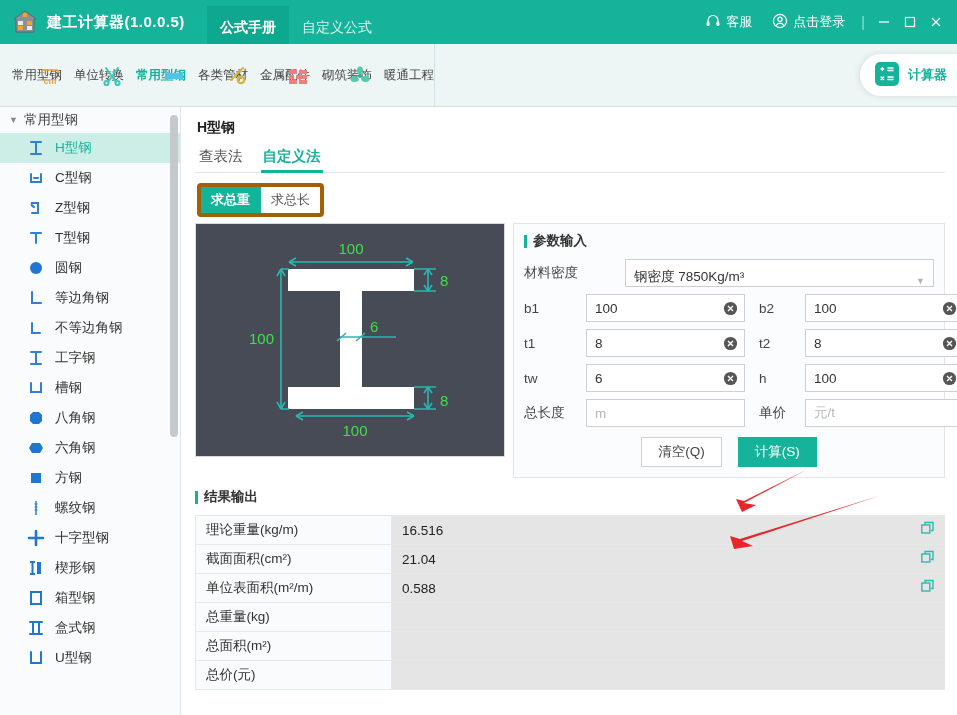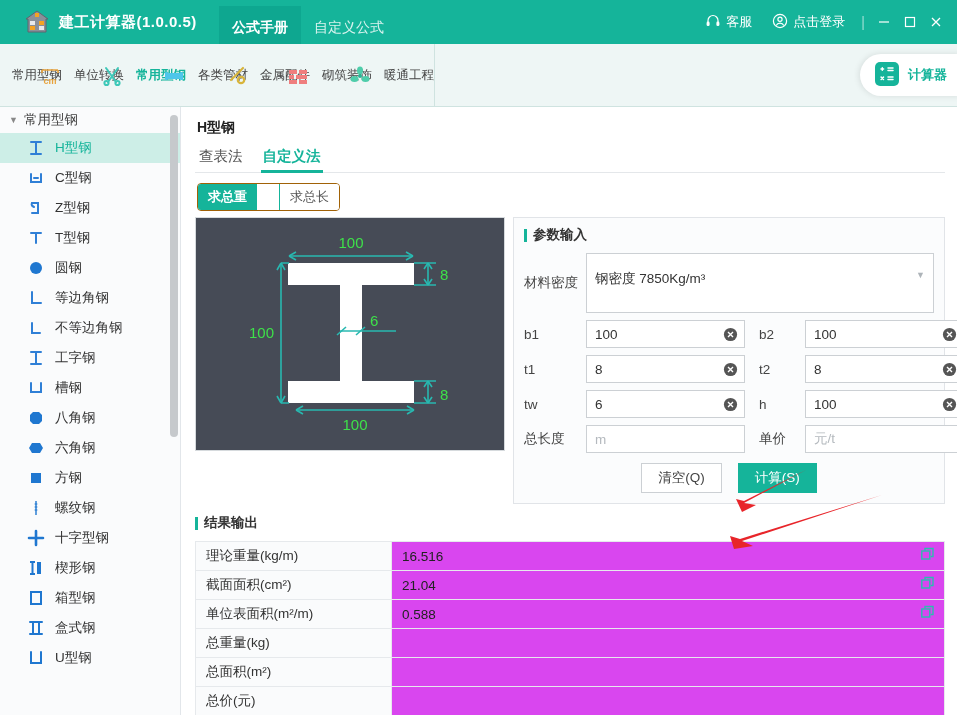--- a/index.html
+++ b/index.html
@@ -6,21 +6,21 @@
   body{
     width:957px;height:715px;overflow:hidden;
     font-family:"Liberation Sans","DejaVu Sans",sans-serif;
     font-size:13px;color:#333;background:#fff;
   }
   .app{width:957px;height:715px;position:relative;display:flex;flex-direction:column;}
 
   
   .titlebar{
     height:44px;background:#15b49a;display:flex;align-items:center;
-    flex:0 0 44px;position:relative;padding-left:12px;
+    flex:0 0 44px;position:relative;
   }
   .logo{
     width:26px;height:26px;margin-left:12px;position:relative;flex:0 0 auto;
   }
   .app-title{
     color:#fff;font-weight:bold;font-size:15px;margin-left:9px;letter-spacing:.5px;
     white-space:nowrap;
   }
   .top-tabs{display:flex;height:32px;margin-left:22px;}
   .top-tab{
@@ -79,42 +79,42 @@
   .content{flex:1;min-width:0;padding:10px 12px 0 14px;position:relative;background:#fff;}
   .page-title{font-weight:bold;font-size:14px;color:#222;margin:2px 0 6px 2px;}
   .subtabs{display:flex;gap:16px;border-bottom:1px solid #e4e7ea;padding-left:2px;}
   .subtab{
     font-size:14.5px;color:#555;padding:4px 2px 6px;cursor:pointer;position:relative;
   }
   .subtab.active{color:#15b49a;font-weight:bold;}
   .subtab.active:after{
     content:"";position:absolute;left:0;right:0;bottom:-1px;height:3px;background:#15b49a;
   }
-  .seg{display:inline-flex;margin:10px 0 6px 2px;border-radius:4px;overflow:hidden;border:1px solid #a16207;gap:22px;}
+  .seg{display:inline-flex;margin:10px 0 6px 2px;border-radius:4px;overflow:hidden;border:4px solid #a16207;}
   .seg-btn{
     padding:4px 10px;font-size:13px;cursor:pointer;background:#fff;color:#555;
   }
   .seg-btn.active{background:#15b49a;color:#fff;font-weight:bold;}
   .seg-btn + .seg-btn{border-left:1px solid #15b49a;}
 
   .work{display:flex;gap:8px;align-items:flex-start;}
   .figure{
     width:308px;height:232px;flex:0 0 308px;background:#464b56;border:1px solid #d6dadd;
     position:relative;
   }
   .panel{
     flex:1;min-width:0;border:1px solid #e1e4e8;background:#fbfcfd;padding:8px 10px 10px;
   }
   .panel-title{display:flex;align-items:center;gap:6px;font-weight:bold;font-size:13.5px;color:#333;margin-bottom:9px;}
   .pt-bar{width:3px;height:13px;background:#15b49a;display:inline-block;}
   .frow{display:flex;align-items:center;margin-bottom:7px;}
   .flabel{width:62px;flex:0 0 62px;font-size:13.5px;color:#444;}
   .fselect{
-    flex:1;height:26px;border:1px solid #ccd0d4;background:#fff;display:flex;align-items:flex-start;
-    padding:16px 8px;font-size:13.5px;color:#333;position:relative;cursor:pointer;
+    flex:1;height:26px;border:1px solid #ccd0d4;background:#fff;display:flex;align-items:flex-end;
+    padding:0 8px;font-size:13.5px;color:#333;position:relative;cursor:pointer;margin-left:39px;
   }
   .fselect .arrow{margin-left:auto;color:#aeb4b9;font-size:9px;}
   .finput{
     width:143px;flex:0 0 143px;height:26px;border:1px solid #ccd0d4;background:#fff;
     display:flex;align-items:center;padding:0 6px 0 8px;font-size:13.5px;color:#333;position:relative;
   }
   .finput .val{flex:1;overflow:hidden;white-space:nowrap;}
   .finput .ph{flex:1;color:#b4b9be;}
   .clr{width:15px;height:15px;flex:0 0 15px;cursor:pointer;}
   .gap{width:14px;flex:0 0 14px;}
@@ -122,21 +122,21 @@
   .btn{
     padding:5px 16px;font-size:13.5px;border-radius:0;cursor:pointer;
   }
   .btn-clear{background:#fff;border:1px solid #ccd0d4;color:#444;}
   .btn-calc{background:#15b49a;border:1px solid #15b49a;color:#fff;}
 
   .results{margin-top:10px;}
   .rtable{width:100%;border-collapse:collapse;border:1px solid #e1e4e8;margin-top:7px;}
   .rtable td{border:1px solid #e6e9ec;height:28px;font-size:13.5px;padding:0 10px;}
   .rtable td.k{width:175px;background:#fafbfc;color:#333;}
-  .rtable td.v{background:#d946ef;color:#222;position:relative;padding-right:30px;}
+  .rtable td.v{background:#e5e5e5;color:#222;position:relative;padding-right:30px;}
   .copy-ico{position:absolute;right:8px;top:50%;transform:translateY(-50%);cursor:pointer;}
 
   .arrow-overlay{position:absolute;left:0;top:0;width:957px;height:715px;pointer-events:none;}
 </style>
 </head>
 <body>
 
 <div class="app">
 
   <div class="titlebar">

